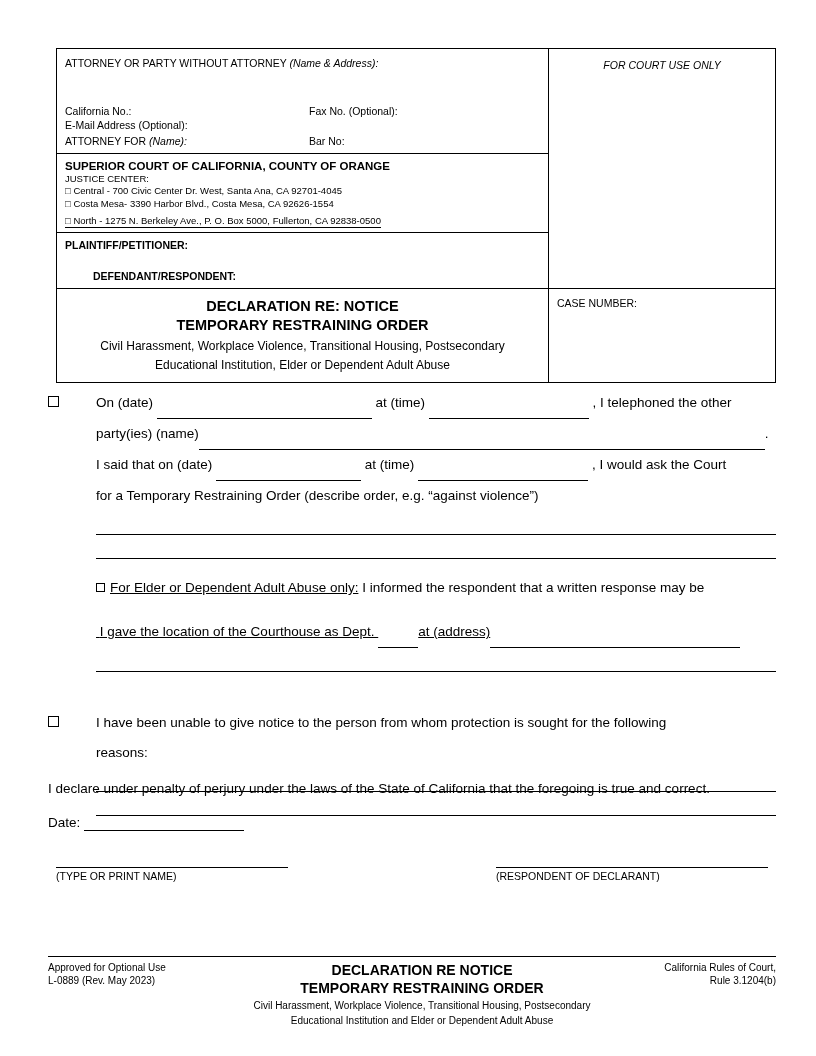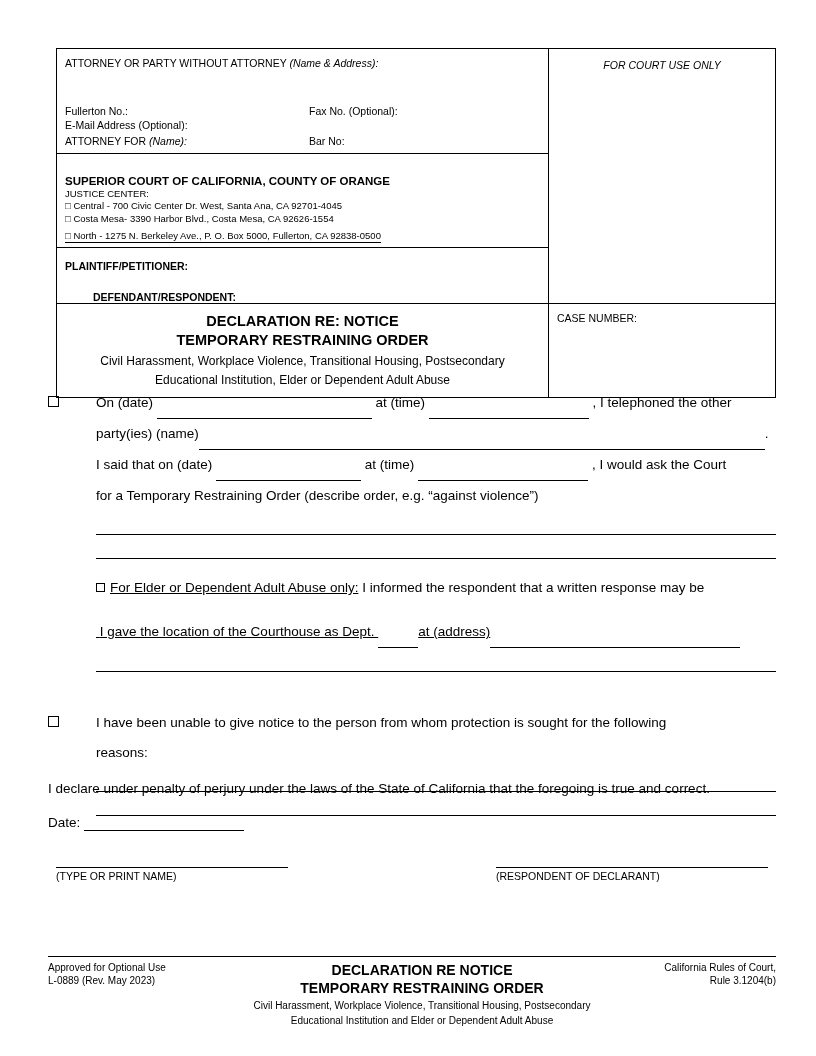--- a/index.html
+++ b/index.html
@@ -87,21 +87,21 @@
     text-align: center;
     font-size: 10.5px;
     font-style: italic;
     padding-top: 10px;
     height: 104px;
     box-sizing: border-box;
   }
 
   .court-block {
     border-top: 1px solid #000;
-    padding: 21px 8px 4px 8px;
+    padding: 6px 8px 4px 8px;
     box-sizing: border-box;
   }
   .court-name {
     font-size: 11.5px;
     font-weight: bold;
     margin-bottom: 1px;
   }
   .justice-center {
     font-size: 9.5px;
   }
@@ -110,21 +110,21 @@
     line-height: 13px;
     white-space: nowrap;
   }
   .jc-item.last {
     border-bottom: 1px solid #000;
     display: inline-block;
   }
 
   .party-block {
     border-top: 1px solid #000;
-    padding: 12px 8px 8px 8px;
+    padding: 6px 8px 8px 8px;
     box-sizing: border-box;
     height: 56px;
   }
   .party-line {
     font-size: 10.5px;
     font-weight: bold;
   }
   .party-line.second { margin-top: 19px; margin-left: 28px; }
 
   .title-row {
@@ -284,21 +284,21 @@
 <div class="page">
 
   <div class="caption">
     <div class="cap-row">
       <div class="cap-left">
         <div class="attorney-block">
           <div class="attorney-title">
             <span>ATTORNEY OR PARTY WITHOUT ATTORNEY</span>
             <span class="ital">(Name &amp; Address):</span>
           </div>
-          <div class="tel-line">Fullerton No.:</div>
+          <div class="tel-line">California No.:</div>
           <div class="fax-line">Fax No. (Optional):</div>
           <div class="email-line">E-Mail Address (Optional):</div>
           <div class="attyfor-line">
             <span>ATTORNEY FOR</span>
             <span class="ital">(Name):</span>
           </div>
           <div class="barno-line">Bar No:</div>
         </div>
       </div>
       <div class="cap-right">

